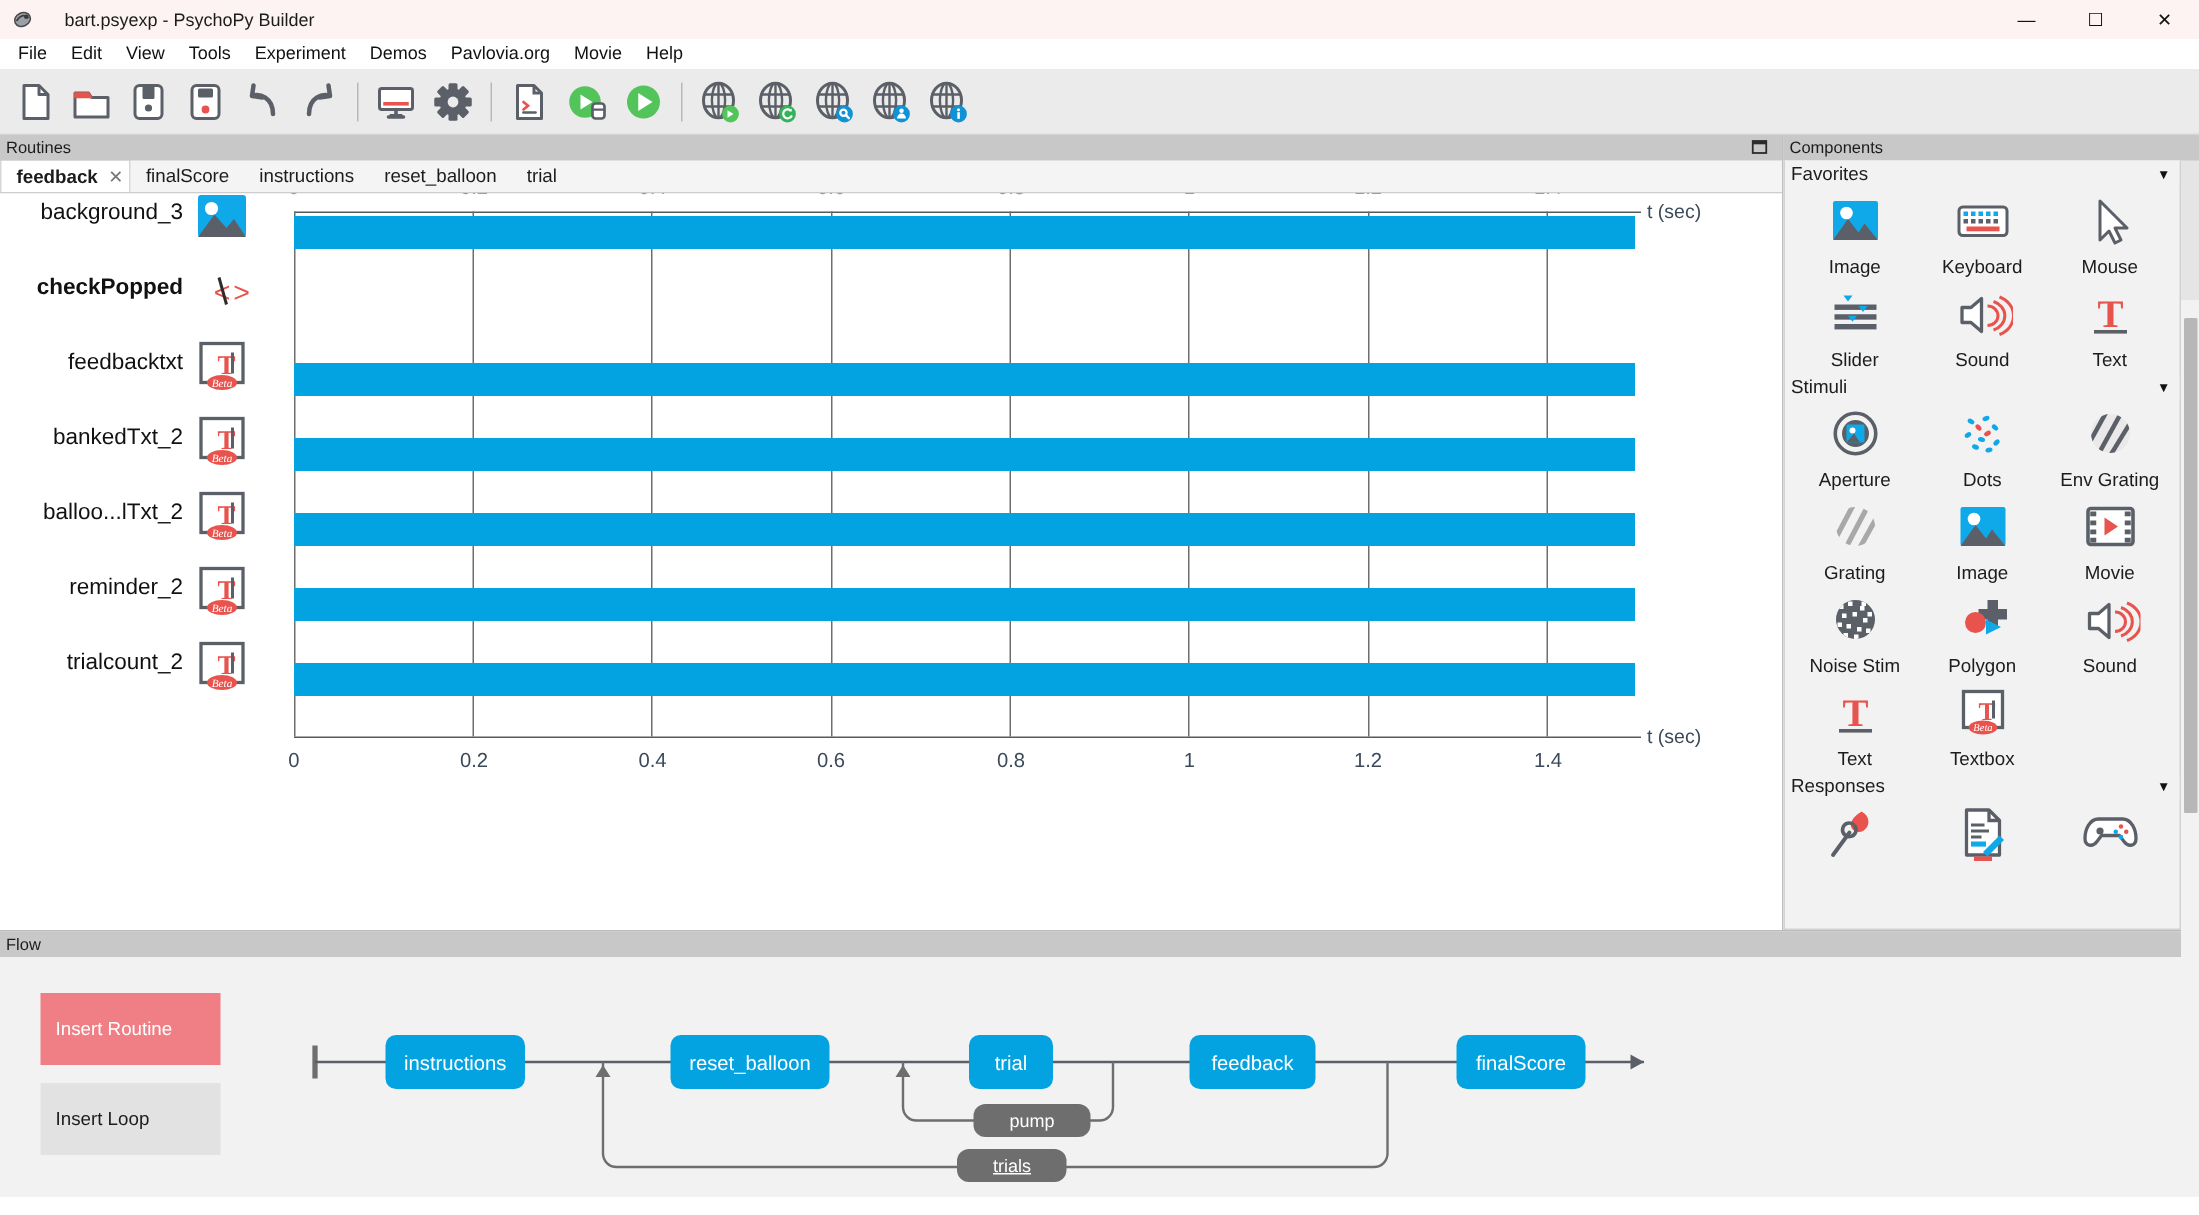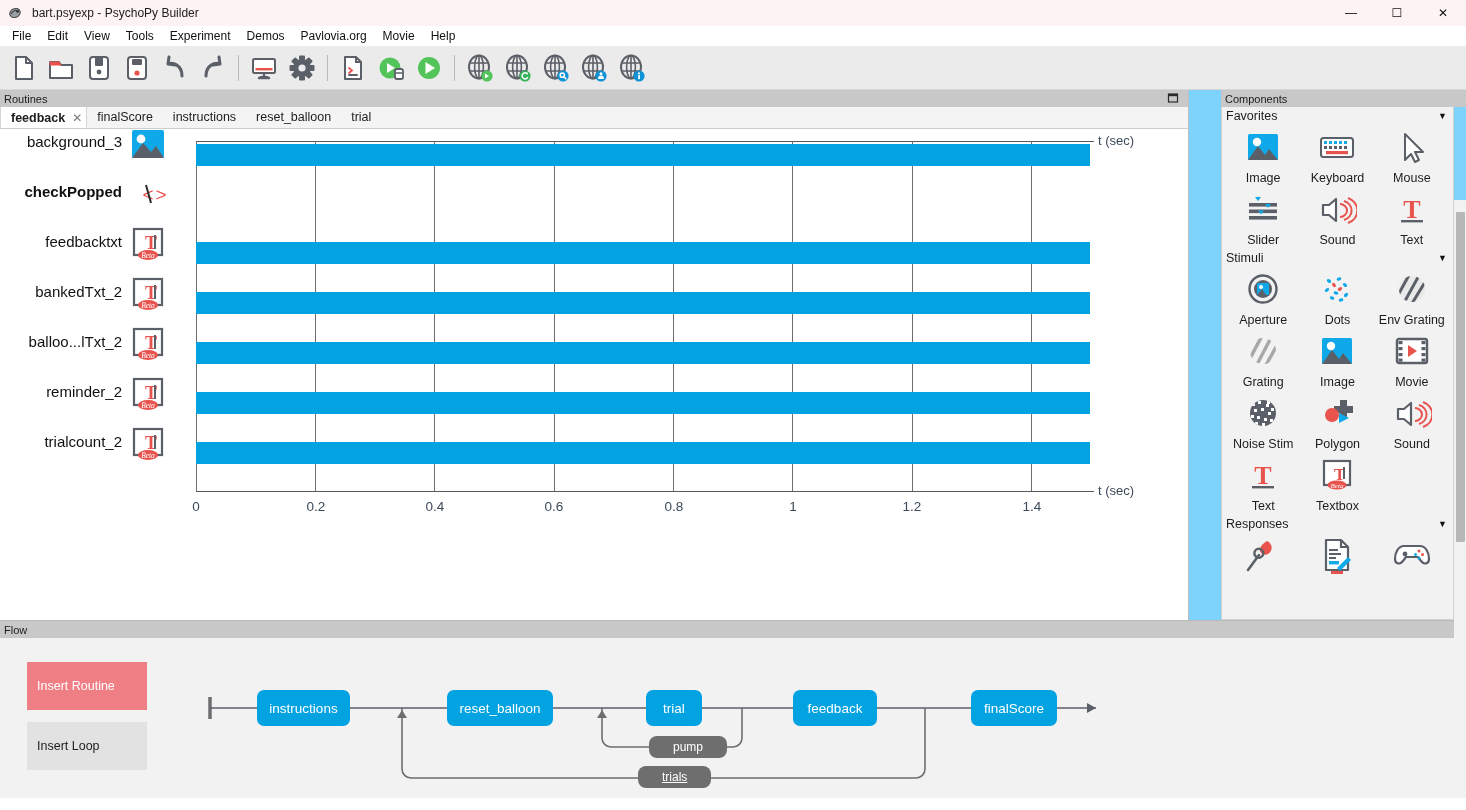--- a/index.html
+++ b/index.html
@@ -10,20 +10,21 @@
     overflow: hidden;
   }
 
   
   .titlebar {
     height: 26px;
     background: #fdf3f2;
     display: flex;
     align-items: center;
     position: relative;
+    gap: 11px;
   }
   .title-app-icon {
     width: 16px; height: 16px;
     margin-left: 8px; margin-right: 8px;
     flex: none;
   }
   .title-text {
     font-size: 12px;
     color: #1c1c1c;
   }
@@ -38,21 +39,20 @@
     display: flex; align-items: center; justify-content: center;
     font-size: 12px; color: #111;
     line-height: 1;
   }
 
   
   .menubar {
     height: 20px;
     background: #ffffff;
     display: flex;
-    align-items: center;
     padding-left: 4px;
     border-bottom: 1px solid #ffffff;
   }
   .menu-item {
     font-size: 12px;
     color: #111;
     padding: 2px 8px;
     white-space: nowrap;
   }
 
@@ -182,23 +182,22 @@
   .timebar {
     position: absolute;
     background: #03a2e0;
   }
 
   
   .components-pane {
     width: 278px;
     display: flex;
     flex-direction: column;
-    background: #7dd3fc;
+    background: #e5e5e5;
     border-left: 1px solid #c0c0c0;
-    padding-left: 32px;
   }
   .comp-scroll {
     flex: 1;
     position: relative;
     overflow: hidden;
     background: #f2f2f2;
     border: 1px solid #d2d2d2;
     border-top: none;
     margin-right: 12px;
   }

